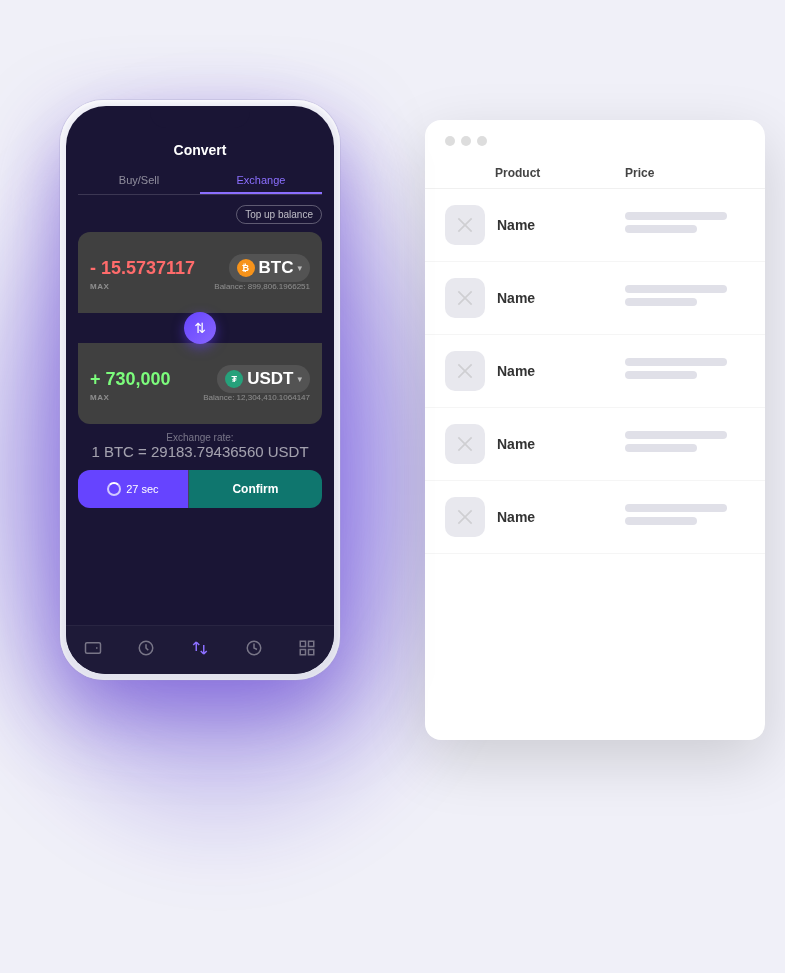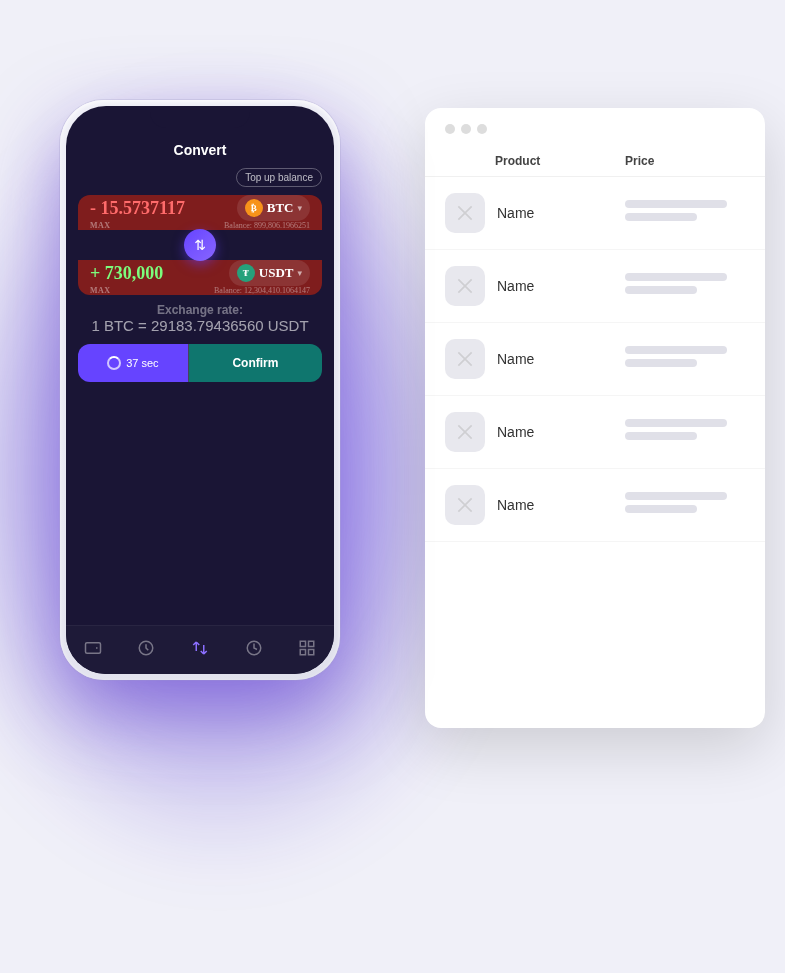--- a/index.html
+++ b/index.html
@@ -22,21 +22,21 @@
       background: radial-gradient(ellipse at center, #5533ff88 0%, #3311cc44 40%, transparent 70%);
       border-radius: 50%;
       filter: blur(30px);
       z-index: 0;
     }
 
     
     .desktop-card {
       position: absolute;
       right: 20px;
-      top: 108px;
+      top: 120px;
       width: 340px;
       height: 620px;
       background: white;
       border-radius: 16px;
       box-shadow: 0 20px 60px rgba(0,0,0,0.15);
       z-index: 1;
       overflow: hidden;
     }
 
     .desktop-card-header {
@@ -100,21 +100,21 @@
     }
 
     .product-icon-placeholder svg {
       width: 20px;
       height: 20px;
       opacity: 0.4;
     }
 
     .product-name {
       font-size: 14px;
-      font-weight: 400;
+      font-weight: 700;
       color: #333;
     }
 
     .price-lines {
       width: 120px;
       margin-left: auto;
     }
 
     .price-line {
       height: 8px;
@@ -225,25 +225,24 @@
       border: 1px solid rgba(255,255,255,0.3);
       color: rgba(255,255,255,0.7);
       font-size: 10px;
       padding: 3px 8px;
       border-radius: 10px;
       cursor: pointer;
     }
 
     
     .currency-card {
-      background: #7f1d1d;
+      background: #404040;
       border-radius: 12px;
-      padding: 0 12px;
+      padding: 22px 12px;
       margin-bottom: 0;
-      font-family: Liberation Serif, serif;
     }
 
     .currency-card.top {
       border-radius: 12px 12px 0 0;
       margin-bottom: 0;
     }
 
     .currency-card.bottom {
       border-radius: 0 0 12px 12px;
     }
@@ -281,21 +280,21 @@
       align-items: center;
       justify-content: center;
       font-size: 9px;
       font-weight: bold;
     }
 
     .btc-icon { background: #f7931a; color: white; }
     .usdt-icon { background: #26a17b; color: white; }
 
     .currency-label {
-      font-size: 13px;
+      font-size: 17px;
       font-weight: 600;
       color: white;
     }
 
     .chevron-down {
       color: rgba(255,255,255,0.6);
       font-size: 9px;
     }
 
     .balance-row {
@@ -343,23 +342,22 @@
     }
 
     
     .exchange-rate {
       text-align: center;
       margin-top: 8px;
       margin-bottom: 8px;
     }
 
     .exchange-rate-label {
-      font-size: 12px;
+      font-size: 10px;
       color: rgba(255,255,255,0.4);
-      font-weight: bold;
     }
 
     .exchange-rate-value {
       font-size: 15px;
       color: rgba(255,255,255,0.6);
     }
 
     
     .confirm-row {
       display: flex;
@@ -530,20 +528,24 @@
 
 <div class="phone-wrapper">
   <div class="phone-outer">
     <div class="phone-inner">
 
       <div class="phone-notch"></div>
 
       <div class="phone-screen">
         <div class="screen-title">Convert</div>
 
+        <div class="tabs-row">
+          <div class="tab">Buy/Sell</div>
+          <div class="tab active">Exchange</div>
+        </div>
 
         <div class="top-up-row">
           <button class="top-up-btn">Top up balance</button>
         </div>
 
         <div class="currency-card top">
           <div class="currency-amount">
             <span class="amount-value negative">- 15.5737117</span>
             <div class="currency-selector">
               <div class="currency-icon btc-icon">₿</div>
@@ -585,21 +587,21 @@
         </div>
 
         <div class="exchange-rate">
           <div class="exchange-rate-label">Exchange rate:</div>
           <div class="exchange-rate-value">1 BTC = 29183.79436560 USDT</div>
         </div>
 
         <div class="confirm-row">
           <div class="timer-section">
             <div class="timer-icon"></div>
-            <span class="timer-text">37 sec</span>
+            <span class="timer-text">27 sec</span>
           </div>
           <div class="confirm-divider"></div>
           <div class="confirm-section">
             <span class="confirm-text">Confirm</span>
           </div>
         </div>
       </div>
 
       <div class="phone-bottom-nav">
         <div class="nav-icon">

